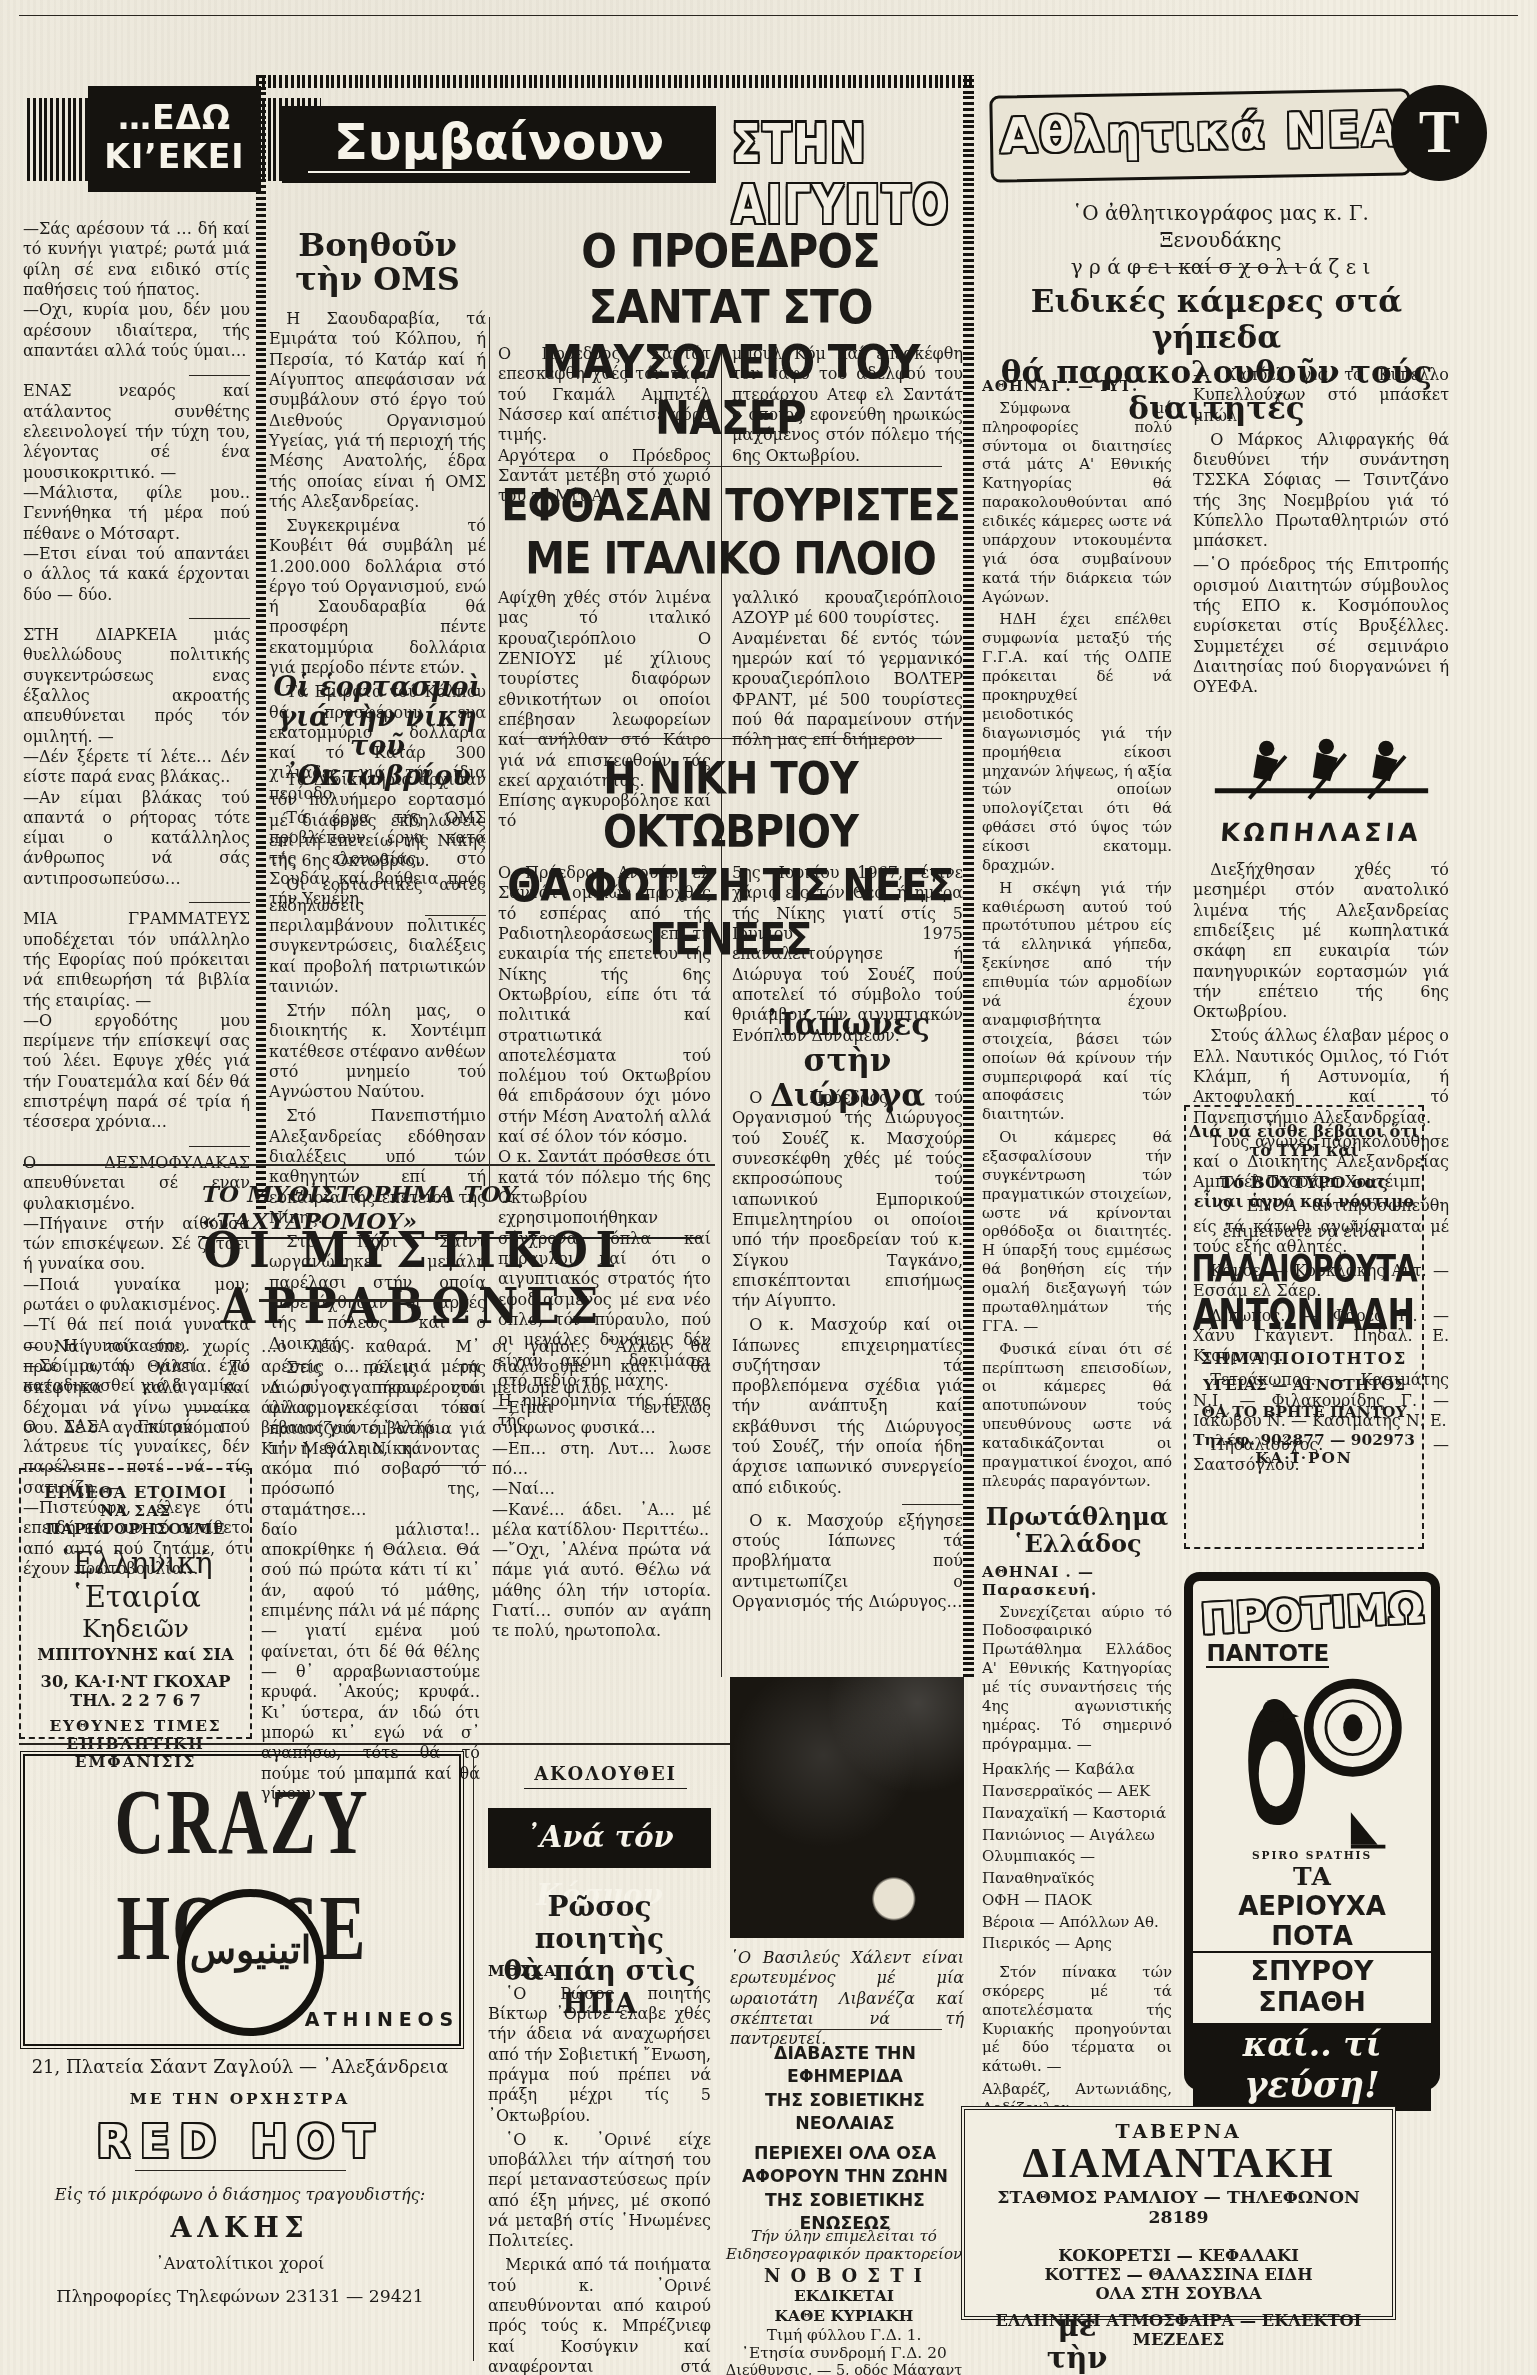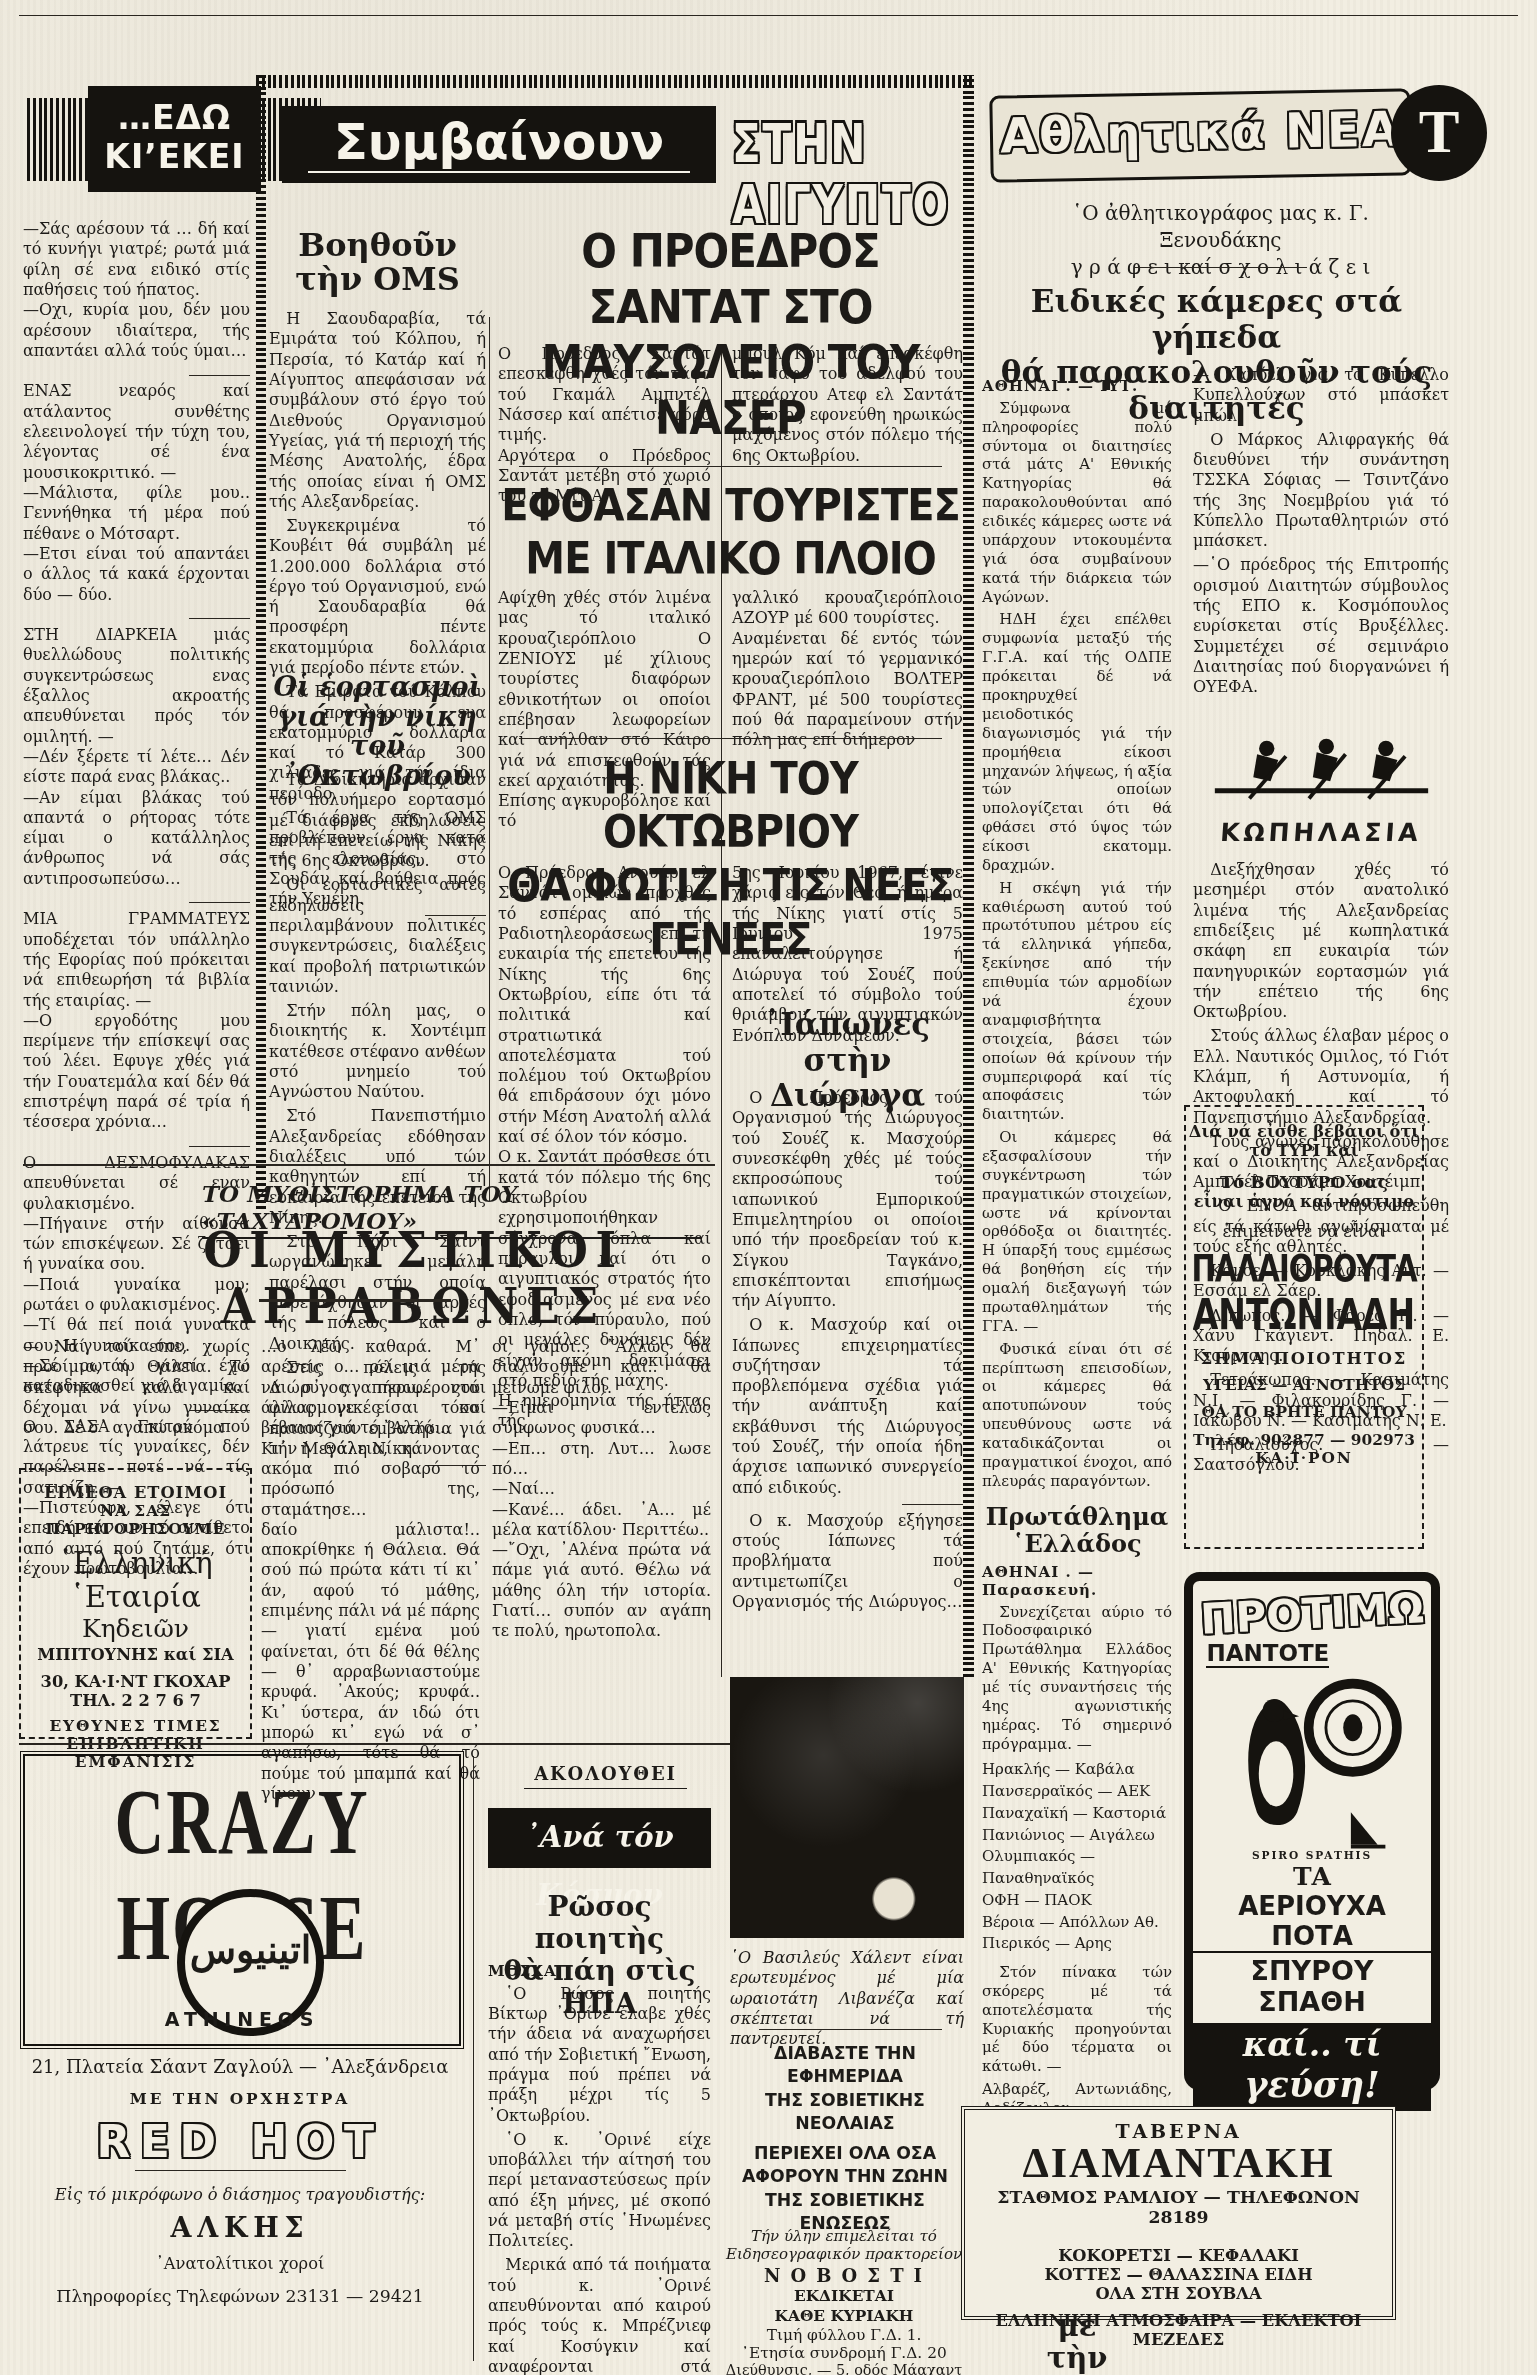--- a/index.html
+++ b/index.html
@@ -177,21 +177,21 @@
   </div>
 
   <div class="abs double" style="left:19px;top:1743px;width:941px;"></div>
   <div class="abs vrule" style="left:473px;top:1756px;height:605px;"></div>
 
   <div class="abs" style="left:23px;top:1754px;width:434px;height:288px;border:2.9px solid #15130f;outline:1.9px solid #15130f;outline-offset:2.9px;">
     <div style="text-align:center;font-family:'Liberation Serif',serif;font-weight:700;font-size:69px;letter-spacing:1.9px;transform:scaleY(1.35);transform-origin:top;margin-top:13.4px;">CRAZY HORSE</div>
     <div class="abs" style="left:152px;top:133px;width:131px;height:131px;border-radius:50%;border:8.6px solid #15130f;background:#f2eee2;text-align:center;">
       <div style="font-size:38px;line-height:106px;font-weight:700;">اتينيوس</div>
     </div>
-    <div style="position:absolute;left:0;top:252px;width:100%;text-align:center;font-weight:700;font-size:19px;letter-spacing:5.8px;font-family:'DejaVu Sans',sans-serif;">ATHINEOS</div>
+    <div style="position:absolute;left:0;top:252px;width:100%;text-align:right;font-weight:700;font-size:19px;letter-spacing:5.8px;font-family:'DejaVu Sans',sans-serif;">ATHINEOS</div>
   </div>
   <div class="abs ctr" style="left:23px;top:2056px;width:434px;">
     <div style="font-size:18px;">21, Πλατεία Σάαντ Ζαγλούλ — ᾿Αλεξάνδρεια</div>
     <div style="font-size:15.4px;font-weight:700;letter-spacing:2.9px;margin-top:13px;">ΜΕ ΤΗΝ ΟΡΧΗΣΤΡΑ</div>
     <div class="outline-txt" style="font-family:'DejaVu Sans',sans-serif;font-weight:700;font-size:44px;letter-spacing:9.6px;margin-top:7.7px;">RED HOT</div>
     <div class="hrule" style="width:211px;margin:3.8px auto 0;"></div>
     <div style="font-size:16.3px;font-style:italic;margin-top:13.4px;">Εἰς τό μικρόφωνο ὁ διάσημος τραγουδιστής:</div>
     <div style="font-size:27px;font-weight:700;letter-spacing:5.8px;margin-top:7.7px;">ΑΛΚΗΣ</div>
     <div style="font-size:16.3px;margin-top:11.5px;">᾿Ανατολίτικοι χοροί</div>
     <div style="font-size:17.3px;margin-top:13.4px;">Πληροφορίες Τηλεφώνων 23131 — 29421</div>

